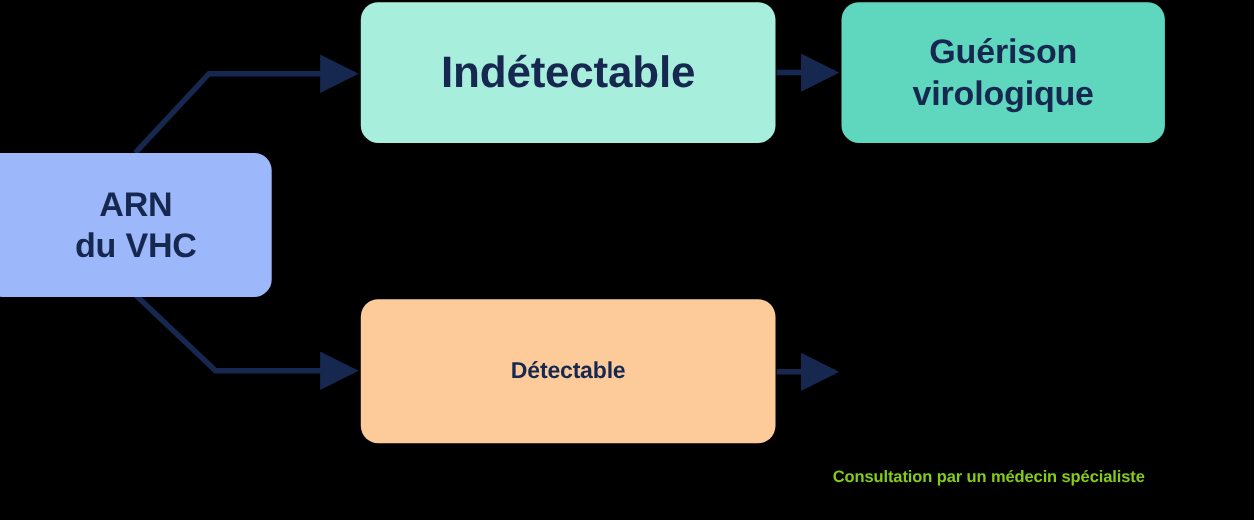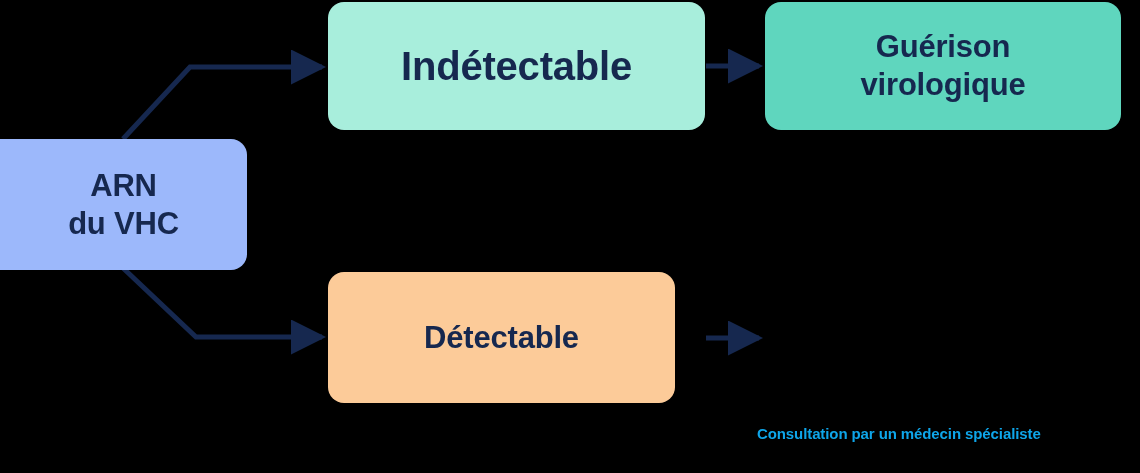--- a/index.html
+++ b/index.html
@@ -48,34 +48,34 @@
     width: 377px;
     height: 128px;
     background: #A8EEDC;
     font-size: 40px;
     text-align: center;
   }
 
   #node-cure {
     left: 765px;
     top: 2px;
-    width: 356px;
+    width: 294px;
     height: 128px;
     background: #5FD6BE;
     font-size: 31px;
   }
   #node-cure .label { white-space: pre-line; }
 
   #node-detectable {
     left: 328px;
     top: 272px;
-    width: 347px;
+    width: 377px;
     height: 131px;
     background: #FCCB99;
-    font-size: 31px;
+    font-size: 21px;
   }
 
   #node-not-cured {
     left: 765px;
     top: 272px;
     width: 335px;
     height: 131px;
     background: #FBA55C;
     font-size: 31px;
   }
@@ -86,21 +86,21 @@
     top: 0;
     width: 1140px;
     height: 473px;
   }
 
   .caption {
     position: absolute;
     left: 757px;
     top: 425px;
     width: 380px;
-    color: #0ea5e9;
+    color: #84cc16;
     font-size: 15px;
     font-weight: bold;
     letter-spacing: -0.1px;
     white-space: nowrap;
   }
 </style>
 </head>
 <body>
 
 <div id="canvas">

